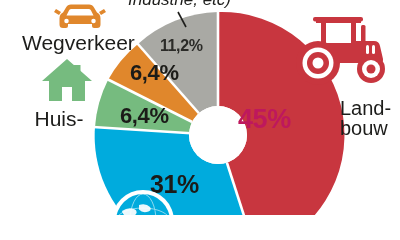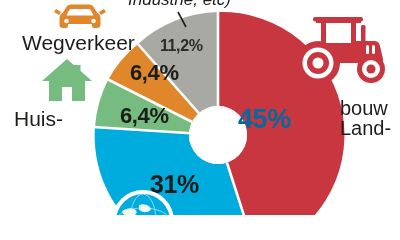--- a/index.html
+++ b/index.html
@@ -16,35 +16,35 @@
 
   
   .pct{
     position:absolute;
     font-weight:bold;
     color:#1b1b18;
     letter-spacing:-0.4px;
     white-space:nowrap;
     line-height:1;
   }
-  #pct-agri{ color:#0369a1; font-size:27px; left:238px; top:106px; }
+  #pct-agri{ color:#be185d; font-size:27px; left:238px; top:106px; }
   #pct-nature{ font-size:25px; left:150px; top:172px; }
   #pct-house{ font-size:22px; left:120px; top:105px; }
   #pct-road{ font-size:22px; left:130px; top:62px; }
   #pct-industry{ font-size:16px; left:160px; top:38px; color:#2b2b28;}
 
   
   .sidelabel{
     position:absolute;
     color:#1d1d1b;
     line-height:1.02;
     white-space:nowrap;
   }
   #label-road{ left:22px; top:32px; font-size:21px;text-align:right; }
-  #label-house{ left:14px; top:108px; font-size:21px; text-align:left; width:90px;}
+  #label-house{ left:14px; top:108px; font-size:21px; text-align:center; width:90px;}
   #label-agri{ left:340px; top:98px; font-size:20px; text-align:left;}
   #label-industry{
     left:128px; top:-9px; font-size:17px; font-style:italic;
     color:#1d1d1b; letter-spacing:0px;
   }
   .l2{display:block;}
 
   
   #leader{position:absolute;left:0;top:0;width:400px;height:215px;pointer-events:none;}
 
@@ -102,22 +102,22 @@
 
   <div class="sidelabel" id="label-industry">Industrie, etc)</div>
 
   <div class="sidelabel" id="label-road">Wegverkeer</div>
 
   <div class="sidelabel" id="label-house">
     <span class="l2">Huis-</span>
   </div>
 
   <div class="sidelabel" id="label-agri">
+    <span class="l2">Land-</span>
     <span class="l2">bouw</span>
-    <span class="l2">Land-</span>
   </div>
 
   <svg class="icon" id="icon-car" viewBox="0 0 112 60">
     <g fill="#e0872c">
       <path d="M22 52 q-7 0 -7 -7 l0 -12 q0 -9 7 -12 l6 -10 q3 -6 10 -6 l36 0 q7 0 10 6 l6 10 q7 3 7 12 l0 12 q0 7 -7 7 l-6 0 q-4 0 -4 -4 l0 -4 l-48 0 l0 4 q0 4 -4 4 z"></path>
       <path d="M38 14 l36 0 q3 0 4 3 l5 10 l-54 0 l5 -10 q1 -3 4 -3 z" fill="#ffffff"></path>
       <circle cx="29" cy="38" r="4.5" fill="#ffffff"></circle>
       <circle cx="83" cy="38" r="4.5" fill="#ffffff"></circle>
       <path d="M8 14 l10 6 l-4 6 l-10 -6 z"></path>
       <path d="M104 14 l-10 6 l4 6 l10 -6 z"></path>

